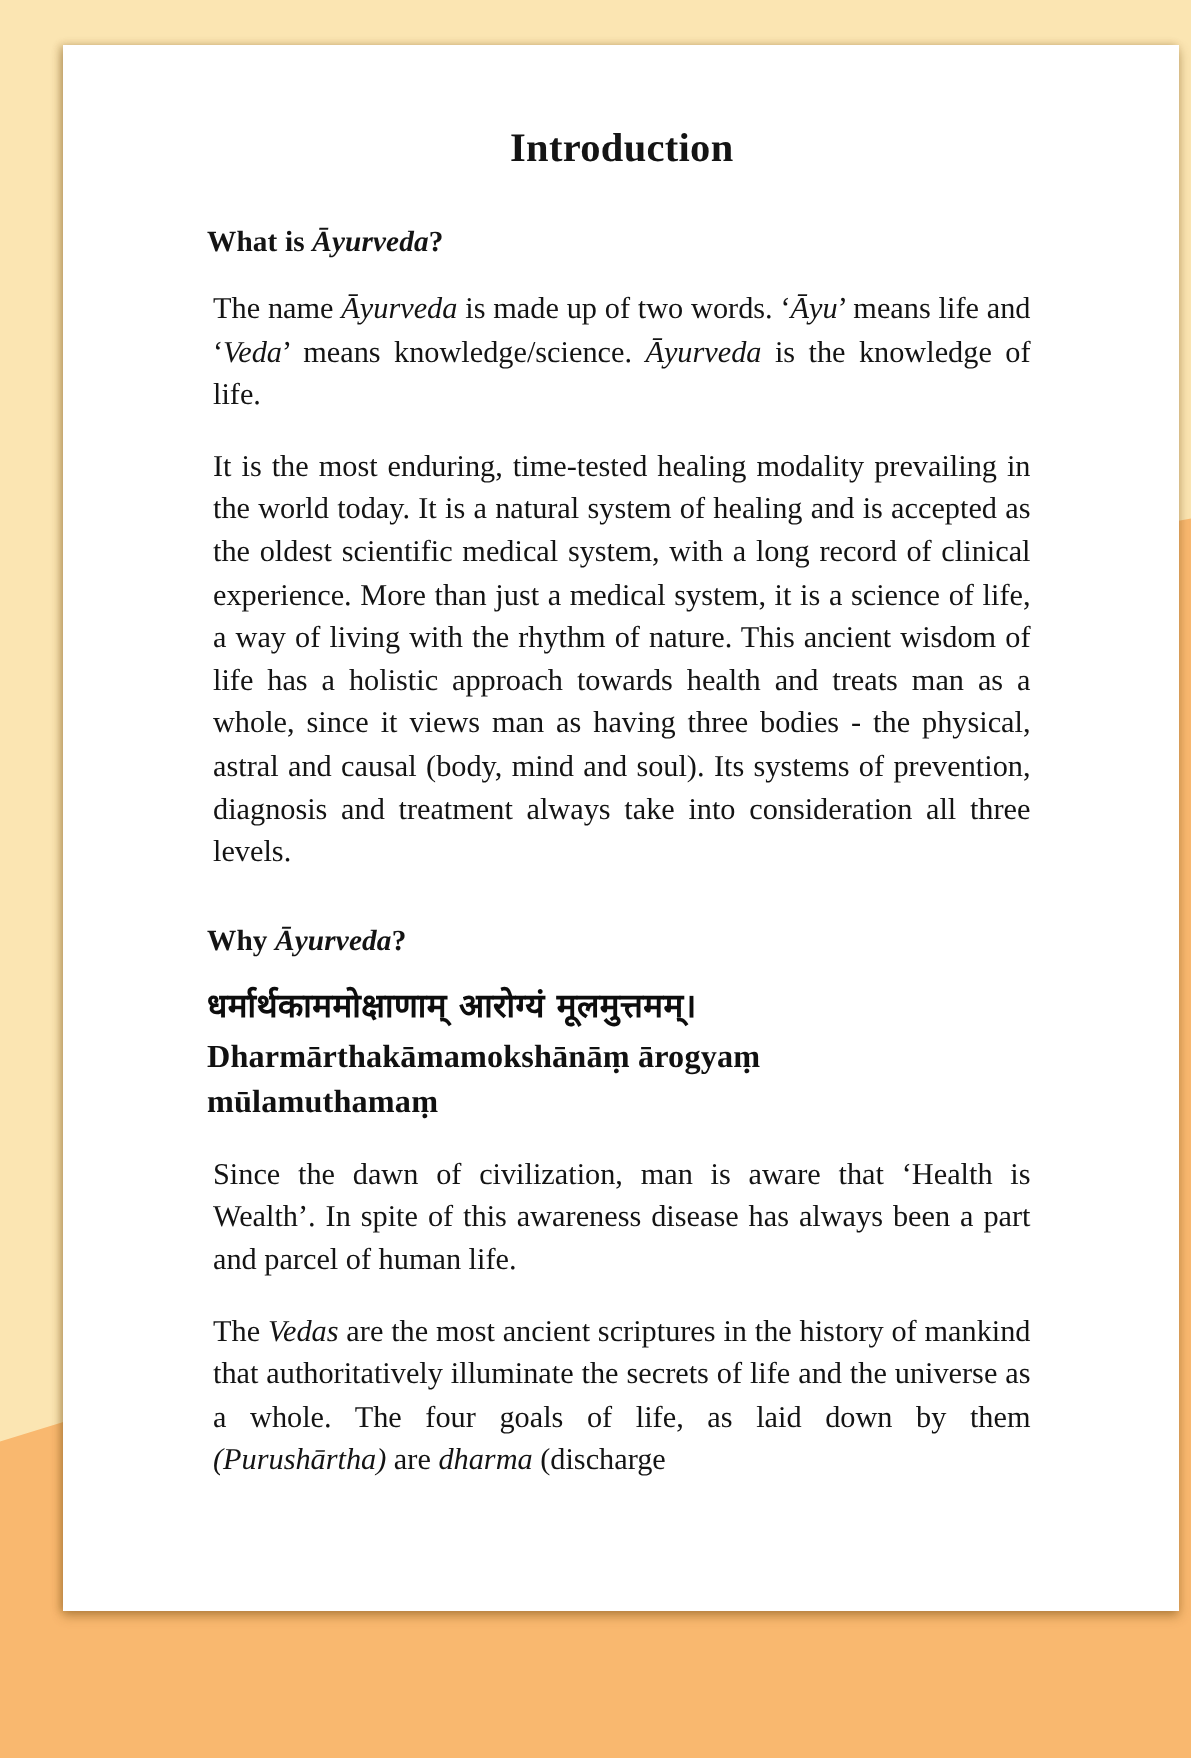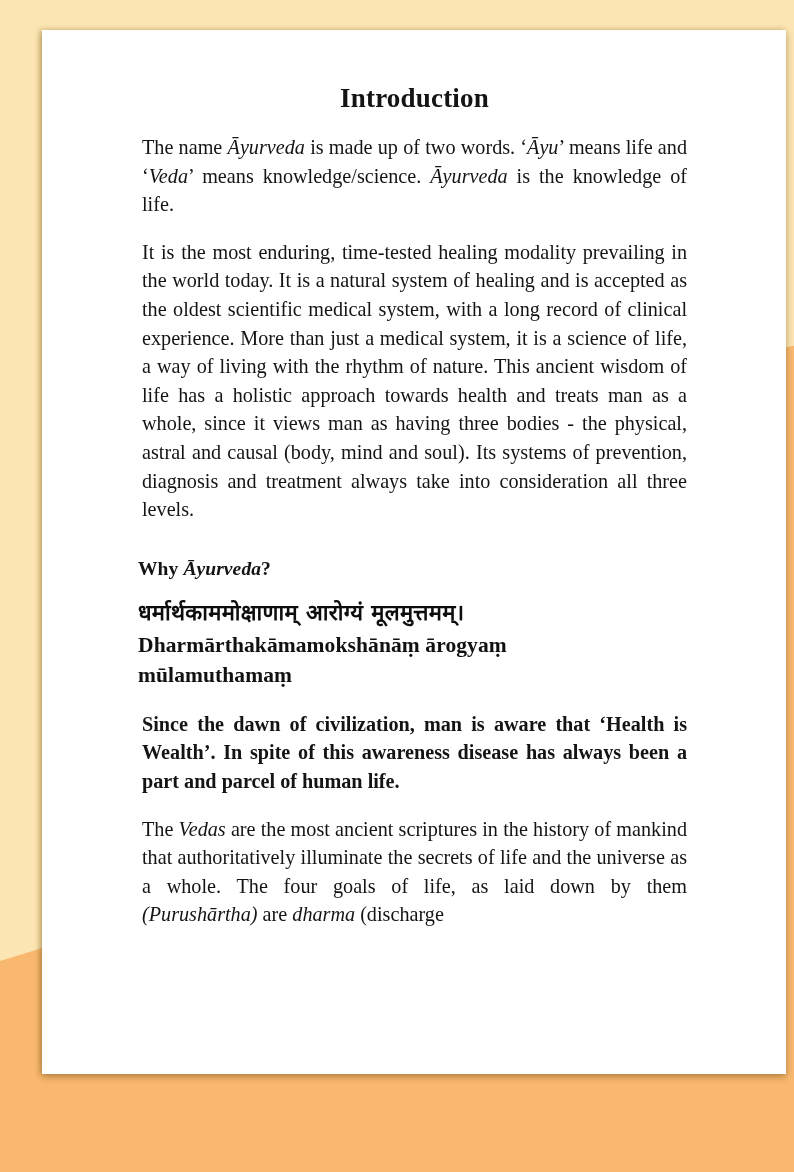--- a/index.html
+++ b/index.html
@@ -85,21 +85,20 @@
     font-size: 20.2px;
     line-height: 28.6px;
     text-align: justify;
     text-justify: inter-word;
     margin: 4px;
     padding-top: 15px;
     hyphens: none;
   }
   p.body-text.tight {
     padding-top: 16px;
-    font-weight: bold;
   }
   p.body-text:last-child {
     padding-bottom: 0;
   }
 
   
   .verse {
     padding-top: 16px;
   }
   .verse-deva {
@@ -125,20 +124,21 @@
 <body>
 
 <div id="backdrop"></div>
 <div id="backdrop-lower"></div>
 
 <div id="page">
   <div id="content">
 
     <h1 class="doc-title">Introduction</h1>
 
+    <h2 class="section-head"><span>What is </span><i>Āyurveda</i><span>?</span></h2>
 
     <p class="body-text"><span>The name </span><i>Āyurveda</i><span> is made up of two words. ‘</span><i>Āyu</i><span>’ means life and ‘</span><i>Veda</i><span>’ means knowledge/science. </span><i>Āyurveda</i><span> is the knowledge of life.</span></p>
 
 
     <p class="body-text">It is the most enduring, time-tested healing modality prevailing in the world today. It is a natural system of healing and is accepted as the oldest scientific medical system, with a long record of clinical experience. More than just a medical system, it is a science of life, a way of living with the rhythm of nature. This ancient wisdom of life has a holistic approach towards health and treats man as a whole, since it views man as having three bodies - the physical, astral and causal (body, mind and soul). Its systems of prevention, diagnosis and treatment always take into consideration all three levels.</p>
 
     <h2 class="section-head why"><span>Why </span><i>Āyurveda</i><span>?</span></h2>
 
     <div class="verse">
       <div class="verse-deva">धर्मार्थकाममोक्षाणाम् आरोग्यं मूलमुत्तमम्।</div>

